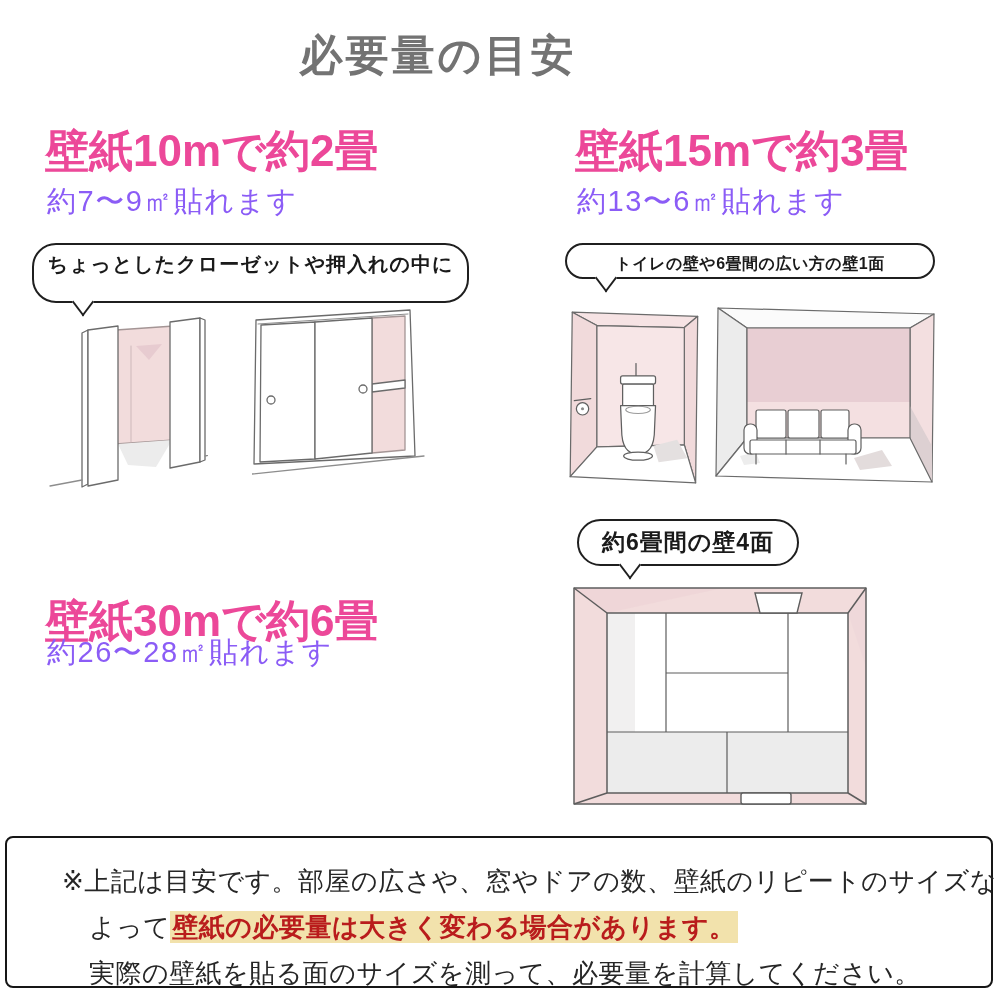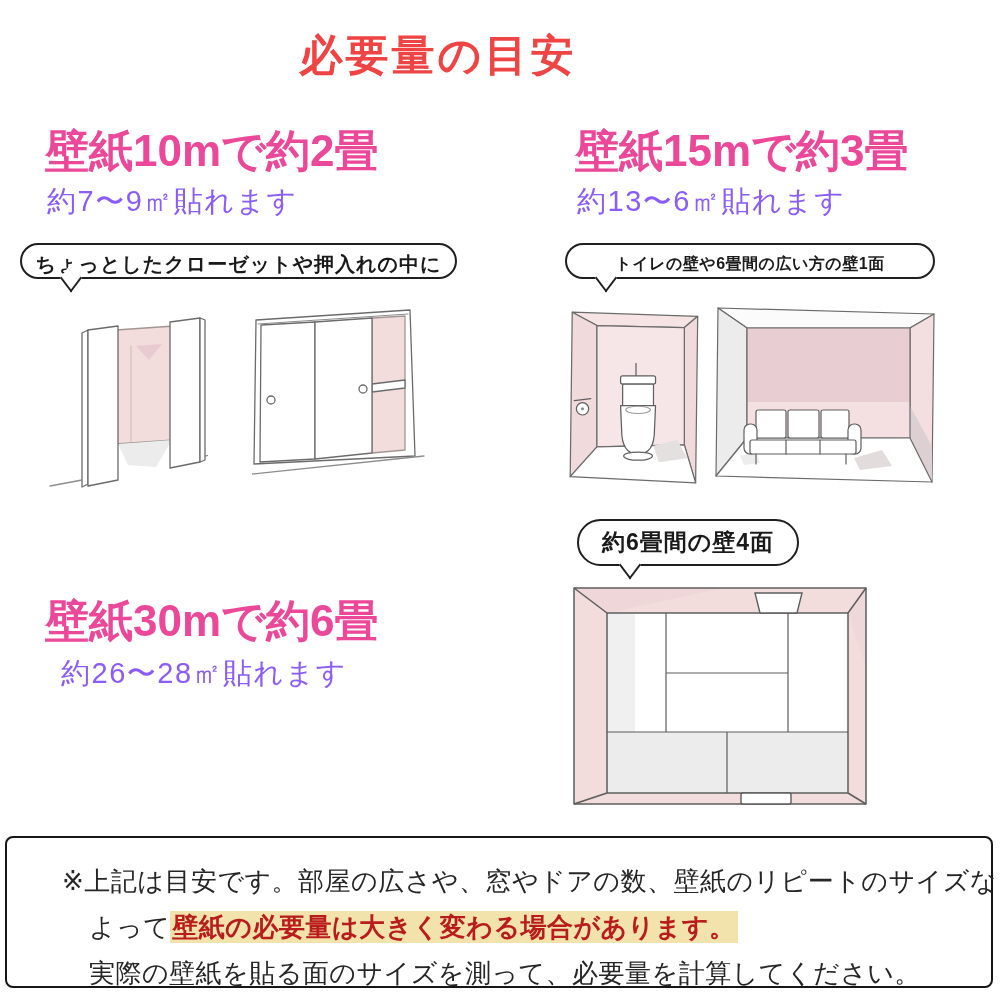--- a/index.html
+++ b/index.html
@@ -1,34 +1,34 @@
 <!DOCTYPE html>
 <html lang="ja"><head>
 <meta charset="utf-8">
 <style>
   html,body{margin:0;padding:0;background:#fff;}
   .stage{position:relative;width:1000px;height:1000px;background:#ffffff;overflow:hidden;
          font-family:"Liberation Sans","DejaVu Sans",sans-serif;color:#383838;}
 
   .page-title{position:absolute;left:0;top:27px;width:876px;text-align:center;
-              font-size:43px;font-weight:900;letter-spacing:3px;color:#ef4444;}
+              font-size:43px;font-weight:900;letter-spacing:3px;color:#737373;}
 
   .sec-heading{position:absolute;font-size:44px;font-weight:800;color:#ec4899;letter-spacing:0;white-space:nowrap;}
   .sec-sub{position:absolute;font-size:29px;font-weight:500;color:#8b5cf6;letter-spacing:1.5px;white-space:nowrap;}
 
   .h10{left:45px;top:122px;} .s10{left:47px;top:182px;}
   .h15{left:575px;top:122px;} .s15{left:577px;top:182px;}
-  .h30{left:45px;top:592px;} .s30{left:47px;top:654px;margin-left:14px;}
+  .h30{left:45px;top:592px;} .s30{left:47px;top:633px;}
 
   .bubble{position:absolute;box-sizing:border-box;background:#fff;border:2px solid #1f1f1f;
           border-radius:24px;text-align:center;font-weight:700;color:#1a1a1a;white-space:nowrap;}
   .bubble::after{content:"";position:absolute;bottom:-10px;width:16px;height:16px;background:#fff;
                  border-right:2px solid #1f1f1f;border-bottom:2px solid #1f1f1f;
                  transform:rotate(45deg) skew(8deg,8deg);}
-  .bubble1{left:20px;top:243px;width:437px;height:36px;line-height:38px;font-size:20px;letter-spacing:1px;}
+  .bubble1{left:32px;top:243px;width:437px;height:60px;line-height:38px;font-size:20px;letter-spacing:1px;}
   .bubble1::after{left:40px;}
   .bubble2{left:565px;top:243px;width:370px;height:36px;line-height:38px;font-size:16px;letter-spacing:0.5px;}
   .bubble2::after{left:30px;}
   .bubble3{left:577px;top:519px;width:222px;height:47px;line-height:43px;font-size:23px;letter-spacing:1px;}
   .bubble3::after{left:42px;}
 
   .illo{position:absolute;}
   .illoA{left:48px;top:306px;}  .illoB{left:252px;top:304px;}
   .illoC{left:568px;top:306px;} .illoD{left:714px;top:306px;}
   .illoE{left:573px;top:587px;}

